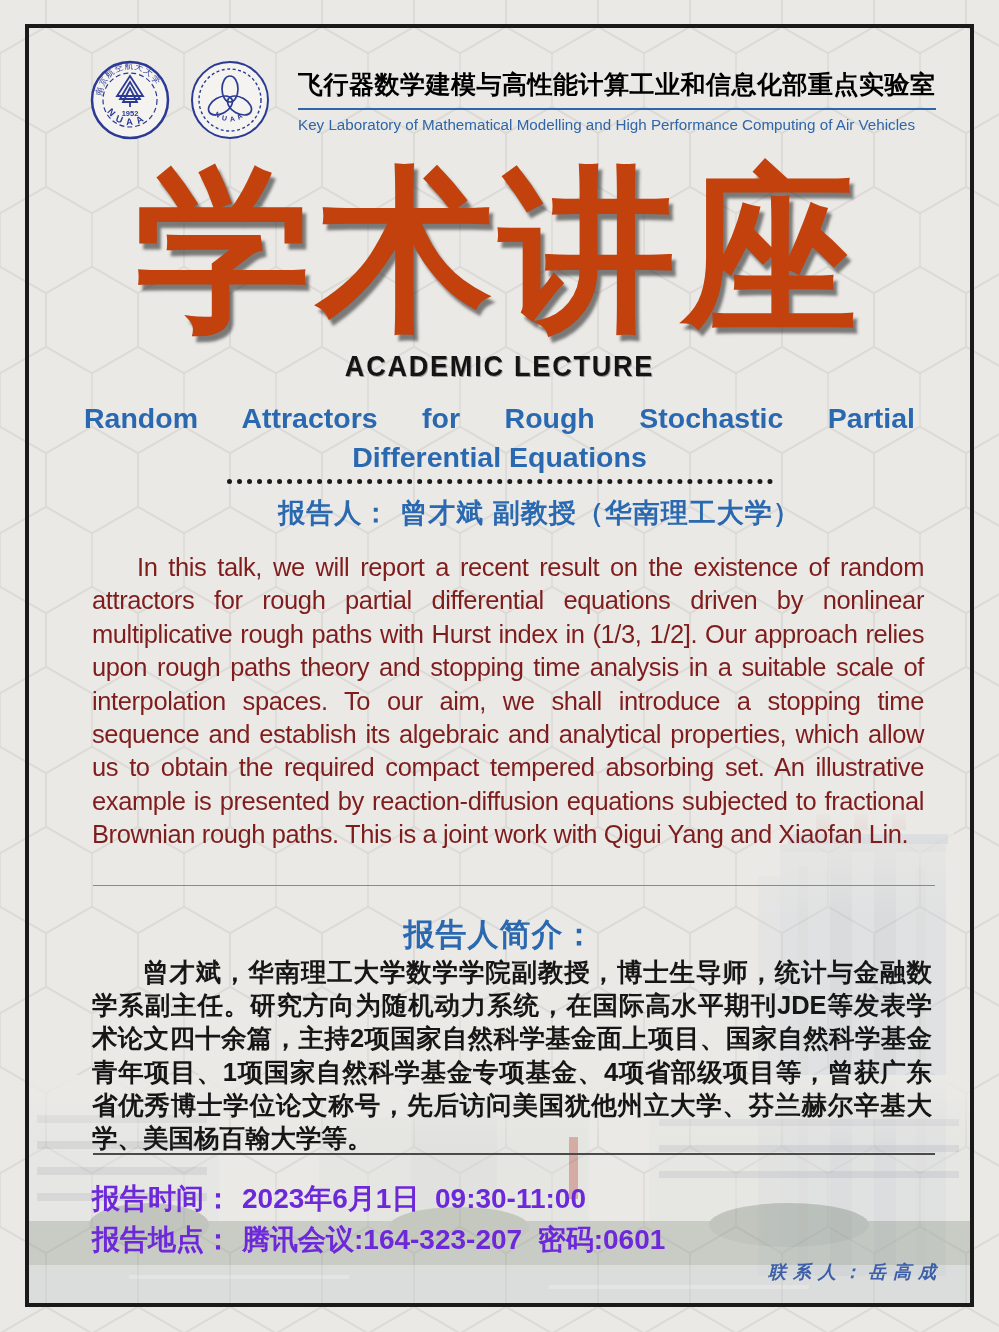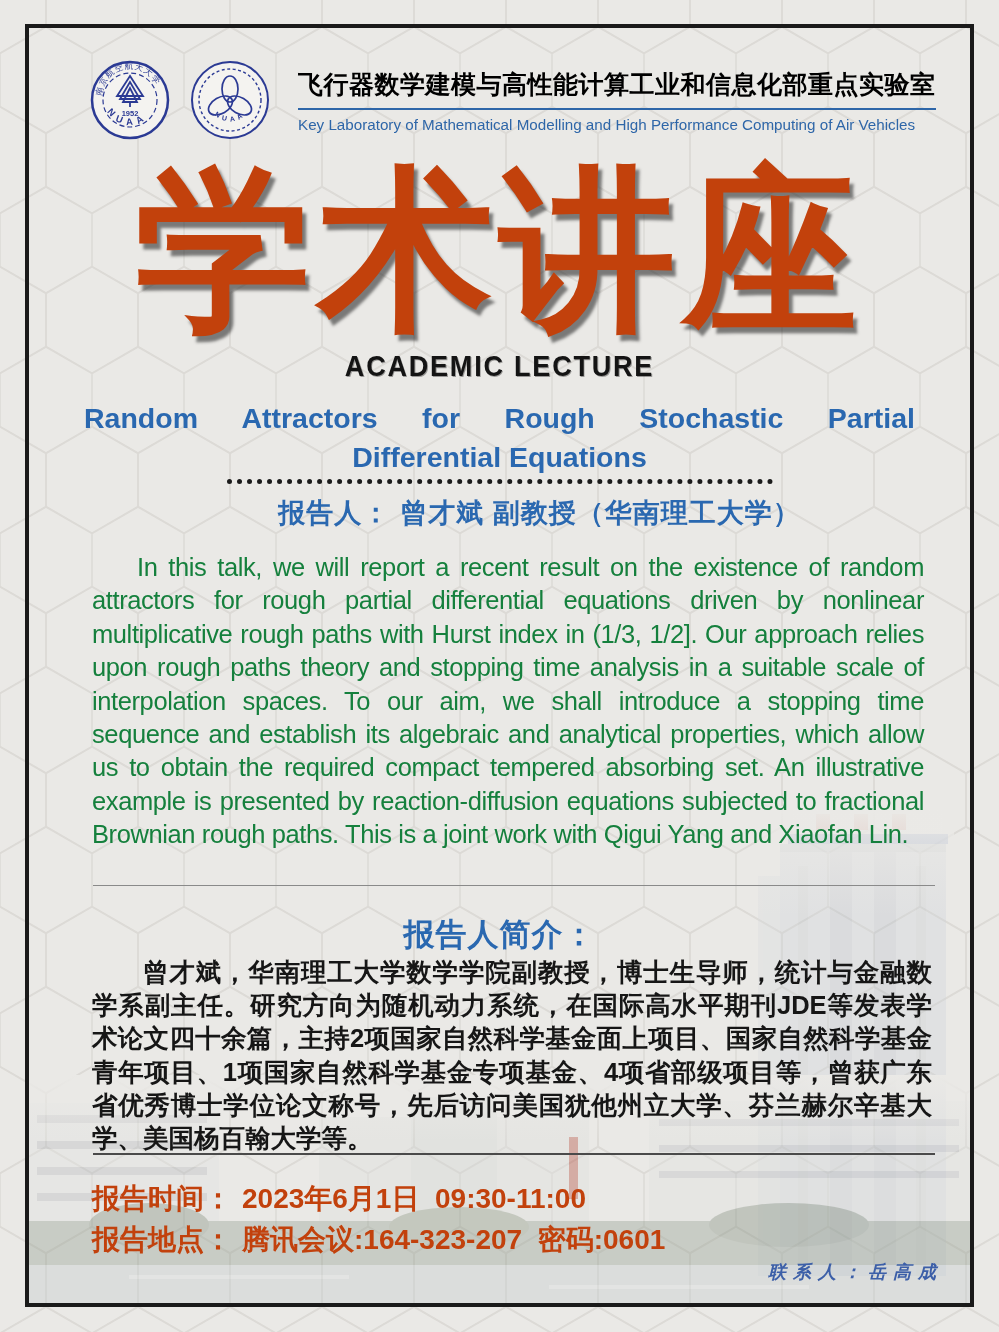--- a/index.html
+++ b/index.html
@@ -43,36 +43,36 @@
     border-top:5px dotted #1b1b1b;
   }
   .speaker{
     position:absolute;left:0;top:495px;width:100%;text-align:center;
     font-size:27px;font-weight:800;color:#2a68b0;letter-spacing:1px;margin-left:40px;
   }
   .speaker .val{margin-left:10px;}
   
   .abstract{
     position:absolute;left:92px;top:551px;width:832px;
-    font-size:25.5px;line-height:33.4px;color:#15803d;
+    font-size:25.5px;line-height:33.4px;color:#7f1d1d;
     text-align:justify;text-indent:45px;letter-spacing:-0.4px;
   }
   .divider1{position:absolute;left:93px;top:885px;width:842px;height:0;border-top:1.5px solid #8a8a8a;}
   .bio-heading{
     position:absolute;left:0;top:914px;width:100%;text-align:center;
     font-size:31px;font-weight:800;color:#2a68b0;letter-spacing:1px;
   }
   .bio-text{
     position:absolute;left:92px;top:956px;width:840px;
     font-size:25.5px;line-height:33.2px;color:#161616;font-weight:600;
     text-align:justify;text-indent:2em;
   }
   .divider2{position:absolute;left:93px;top:1153px;width:842px;height:0;border-top:2px solid #4a4a4a;}
   
-  .footer-info{position:absolute;left:92px;top:1178px;font-size:28px;font-weight:800;color:#c2410c;line-height:41px;}
+  .footer-info{position:absolute;left:92px;top:1178px;font-size:28px;font-weight:800;color:#6d28d9;line-height:41px;}
   .footer-info .val{margin-left:10px;white-space:pre;}
   .contact{
     position:absolute;right:56px;top:1260px;
     font-family:"DejaVu Serif","Liberation Serif",serif;font-style:italic;font-weight:700;
     font-size:18px;color:#3c5fa8;letter-spacing:7px;
   }
 </style>
 </head>
 <body>
 

